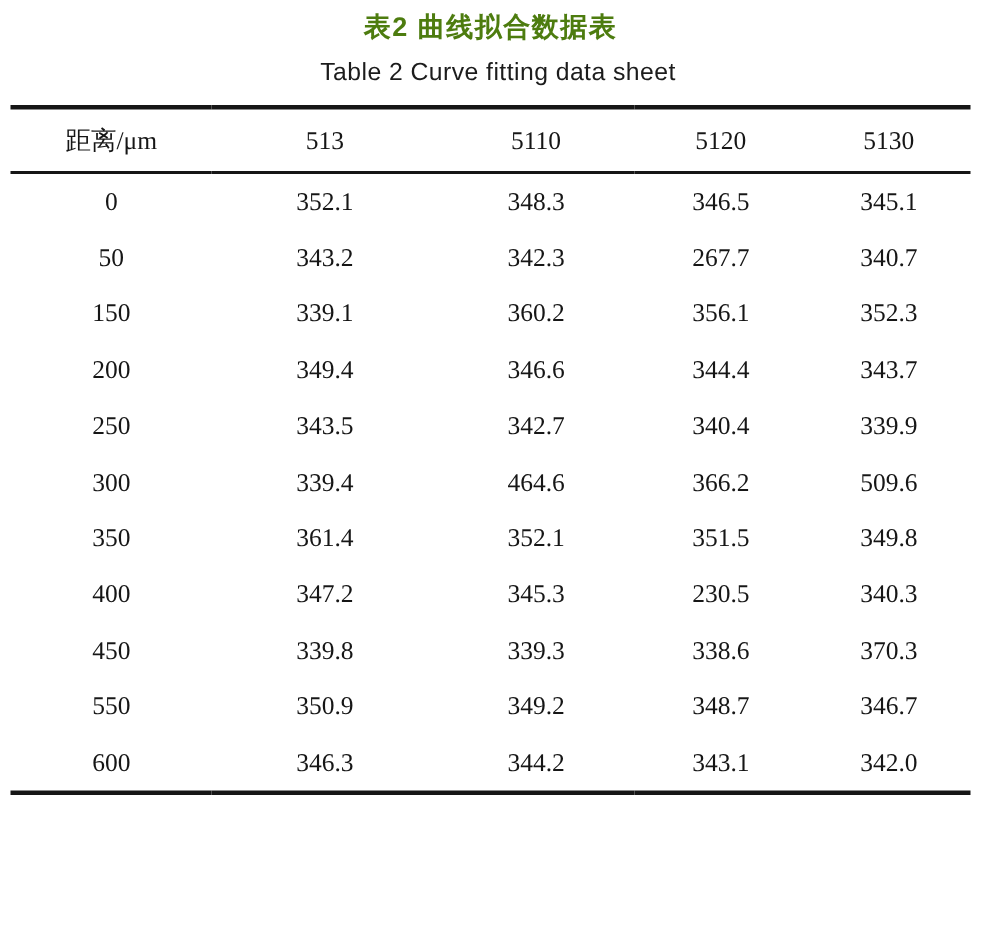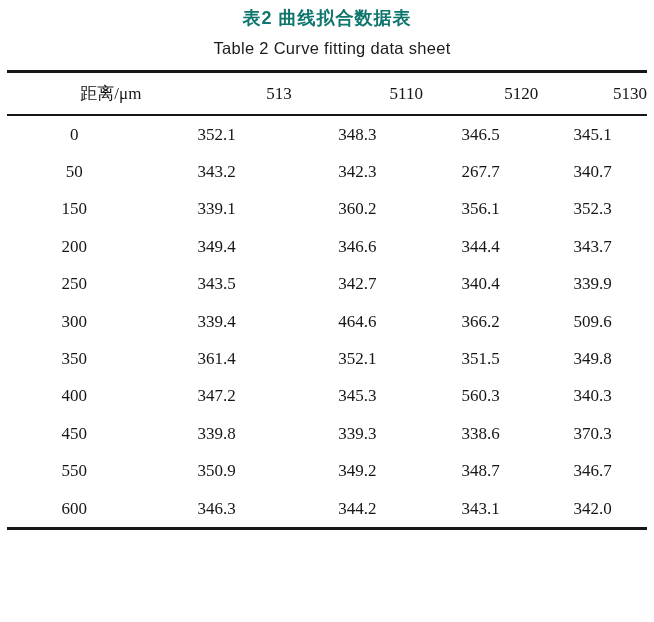--- a/index.html
+++ b/index.html
@@ -17,21 +17,21 @@
     font-family: "Liberation Serif", serif;
   }
   .caption-zh {
     margin-top: 6px;
     text-align: center;
     font-family: "Liberation Sans", sans-serif;
     font-weight: 700;
     font-size: 18px;
     line-height: 24px;
     letter-spacing: 1px;
-    color: #0f766e;
+    color: #4d7c0f;
   }
   .caption-en {
     margin-top: 7px;
     text-align: center;
     font-family: "Liberation Sans", sans-serif;
     font-weight: 400;
     font-size: 16.5px;
     line-height: 22px;
     letter-spacing: 0.3px;
     color: #1c1c1c;
@@ -43,21 +43,21 @@
     border-collapse: collapse;
     table-layout: fixed;
     border-top: 3px solid #161616;
     border-bottom: 3px solid #161616;
   }
   table.data-table th {
     font-family: "Liberation Serif", serif;
     font-weight: 400;
     font-size: 17px;
     height: 41px;
-    text-align: right;
+    text-align: center;
     vertical-align: middle;
     border-bottom: 2px solid #161616;
     padding: 0;
     color: #161616;
   }
   table.data-table td {
     font-family: "Liberation Serif", serif;
     font-size: 17px;
     height: 37.4px;
     text-align: center;
@@ -144,21 +144,21 @@
           <td>350</td>
           <td>361.4</td>
           <td>352.1</td>
           <td>351.5</td>
           <td>349.8</td>
         </tr>
         <tr>
           <td>400</td>
           <td>347.2</td>
           <td>345.3</td>
-          <td>560.3</td>
+          <td>230.5</td>
           <td>340.3</td>
         </tr>
         <tr>
           <td>450</td>
           <td>339.8</td>
           <td>339.3</td>
           <td>338.6</td>
           <td>370.3</td>
         </tr>
         <tr>

